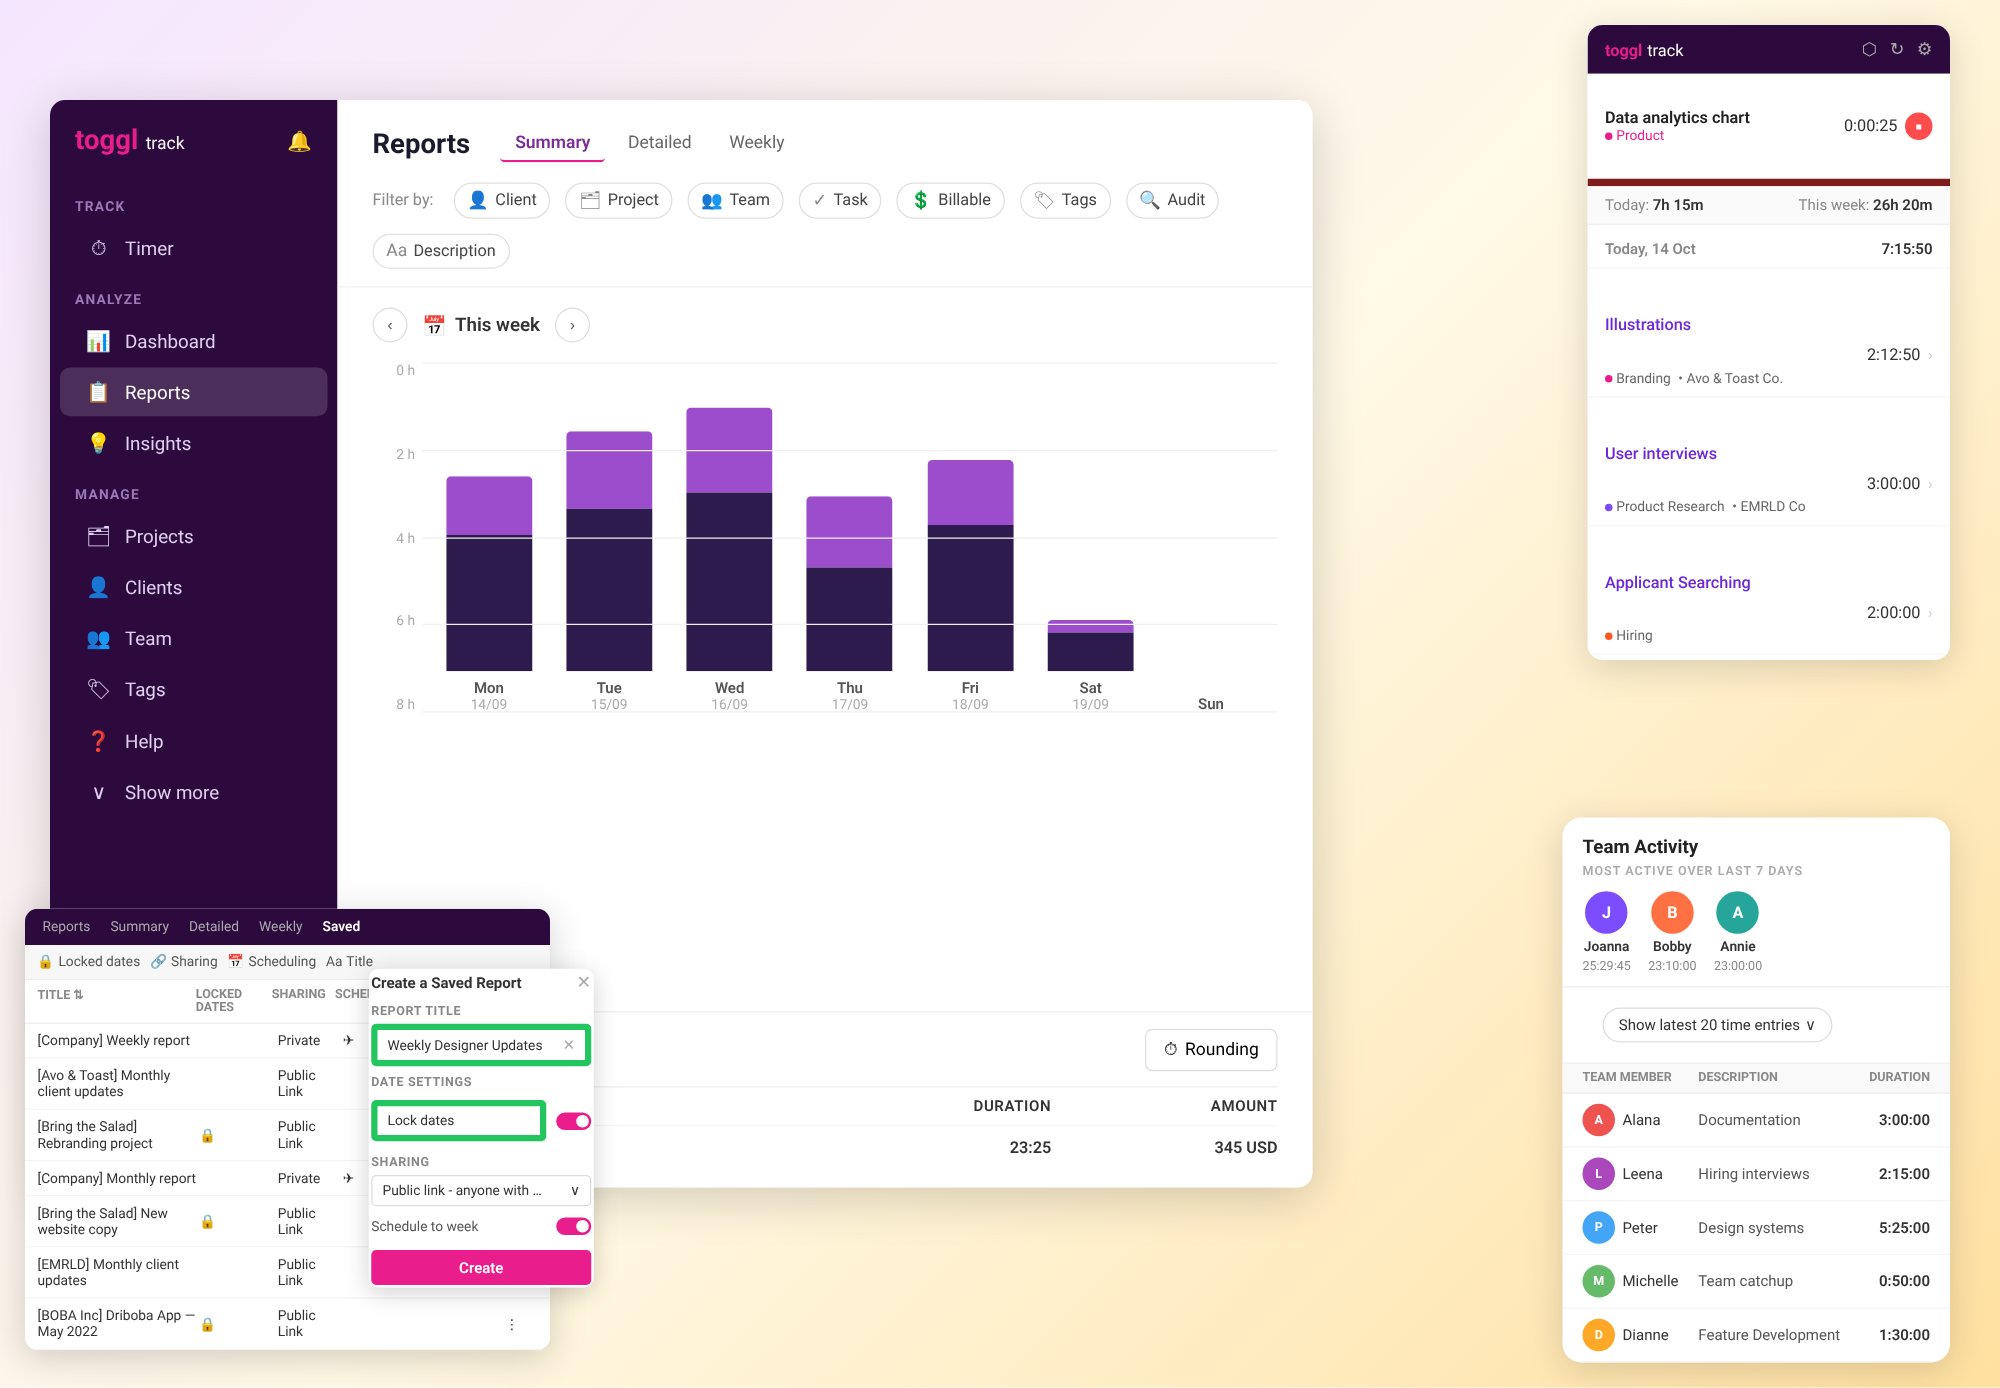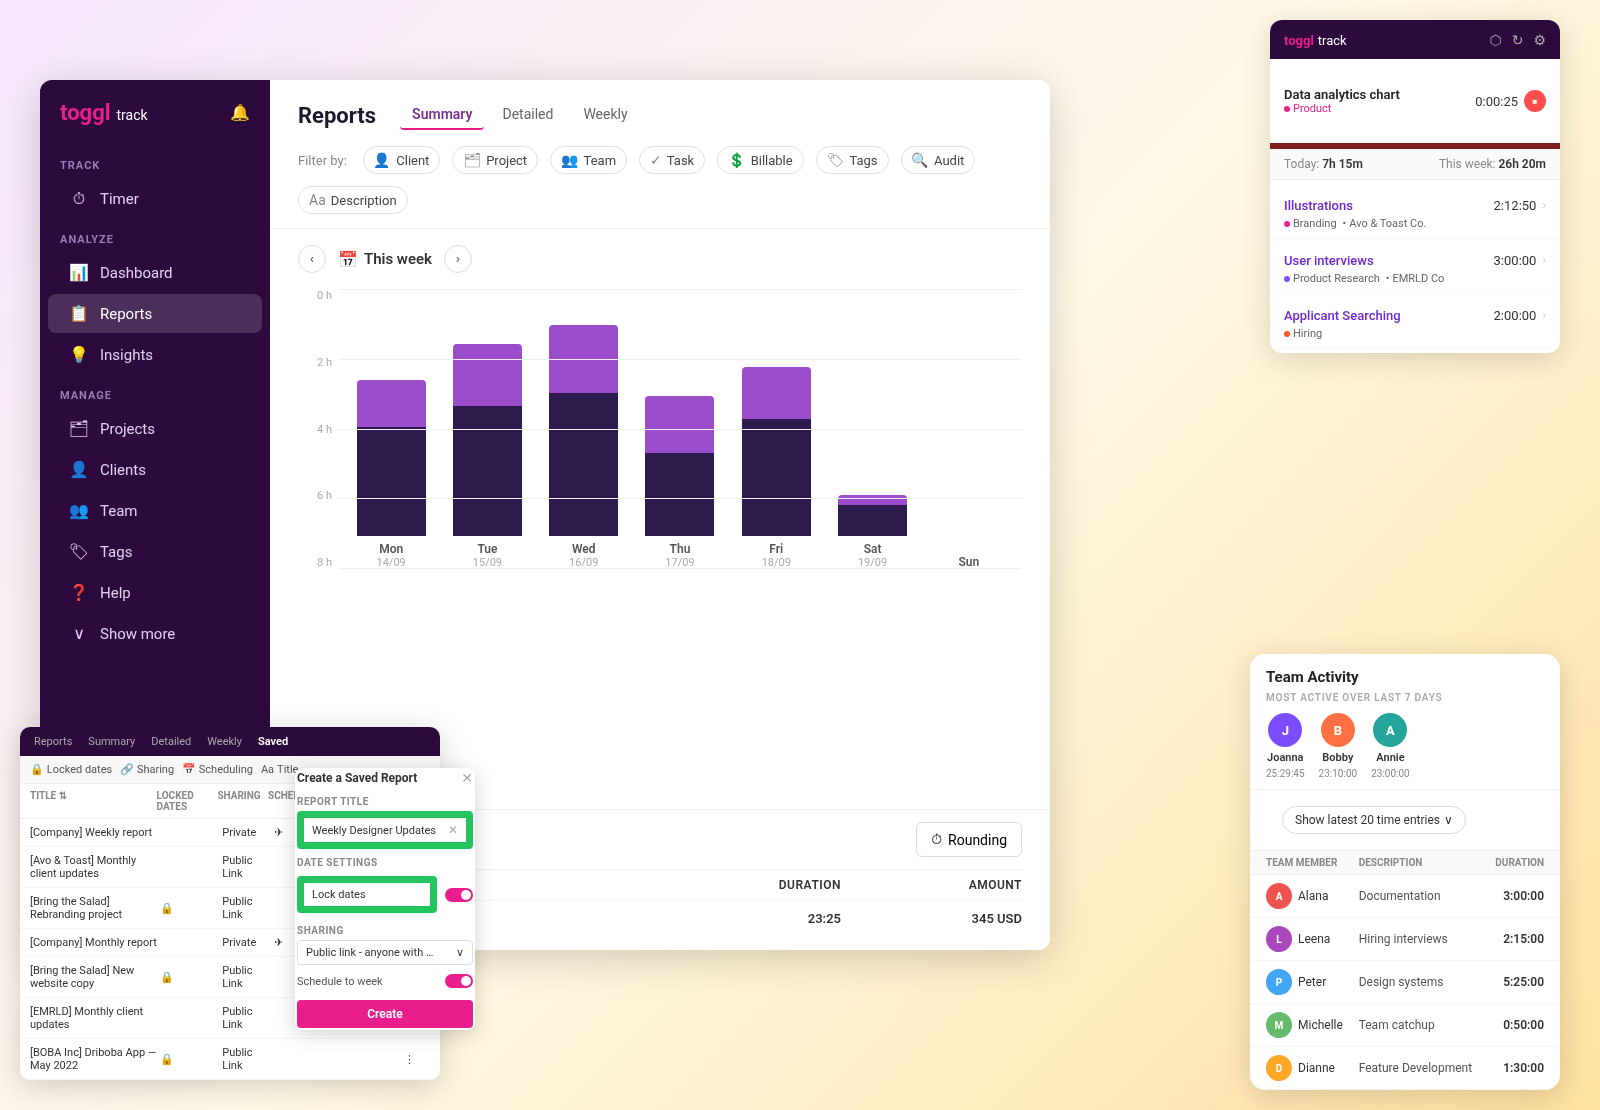--- a/index.html
+++ b/index.html
@@ -343,21 +343,21 @@
     .te-header { display: flex; justify-content: space-between; align-items: center; }
     .te-date { font-size: 12px; color: #888; font-weight: 600; }
     .te-total { font-size: 12px; color: #333; font-weight: 600; }
     .te-item {
       display: flex;
       justify-content: space-between;
       align-items: center;
       padding: 6px 0 2px 0;
     }
     .te-item-name { font-size: 13px; color: #6d28d9; font-weight: 500; }
-    .te-item-dur { font-size: 13px; color: #333; display: flex; align-items: flex-start; gap: 6px; }
+    .te-item-dur { font-size: 13px; color: #333; display: flex; align-items: flex-start; gap: 6px; margin-top: 48px; }
     .te-tags { display: flex; gap: 6px; margin-top: 2px; font-size: 11px; }
     .te-tag-pill { display: flex; align-items: center; gap: 3px; color: #666; }
     .te-tag-dot { width: 6px; height: 6px; border-radius: 50%; }
     .te-arrow { color: #ccc; font-size: 12px; cursor: pointer; }
 
     
     .saved-window {
       position: absolute;
       bottom: 30px;
       left: 20px;
@@ -437,21 +437,21 @@
       display: flex;
       justify-content: space-between;
       align-items: center;
       margin-bottom: 10px;
     }
     .modal-title { font-size: 12px; font-weight: 700; color: #333; }
     .modal-close { color: #aaa; cursor: pointer; font-size: 14px; }
     .modal-section-label { font-size: 10px; color: #888; text-transform: uppercase; font-weight: 700; margin: 8px 0 4px 0; letter-spacing: 0.5px; }
     .modal-input {
       width: 100%;
-      border: 7px solid #22c55e;
+      border: 5px solid #22c55e;
       border-radius: 4px;
       padding: 5px 8px;
       font-size: 11px;
       color: #333;
       display: flex;
       align-items: center;
       justify-content: space-between;
     }
     .modal-input-clear { color: #aaa; font-size: 12px; cursor: pointer; }
     .modal-toggle-row {
@@ -872,20 +872,26 @@
       <span>Today:</span>
       <span class="tracker-stat-val">7h 15m</span>
     </div>
     <div>
       <span>This week:</span>
       <span class="tracker-stat-val">26h 20m</span>
     </div>
   </div>
 
   <div class="tracker-entries">
+    <div class="tracker-entry">
+      <div class="te-header">
+        <span class="te-date">Today, 14 Oct</span>
+        <span class="te-total">7:15:50</span>
+      </div>
+    </div>
     <div class="tracker-entry">
       <div class="te-item">
         <span class="te-item-name">Illustrations</span>
         <div class="te-item-dur">
           <span>2:12:50</span>
           <span class="te-arrow">›</span>
         </div>
       </div>
       <div class="te-tags">
         <span class="te-tag-pill">

